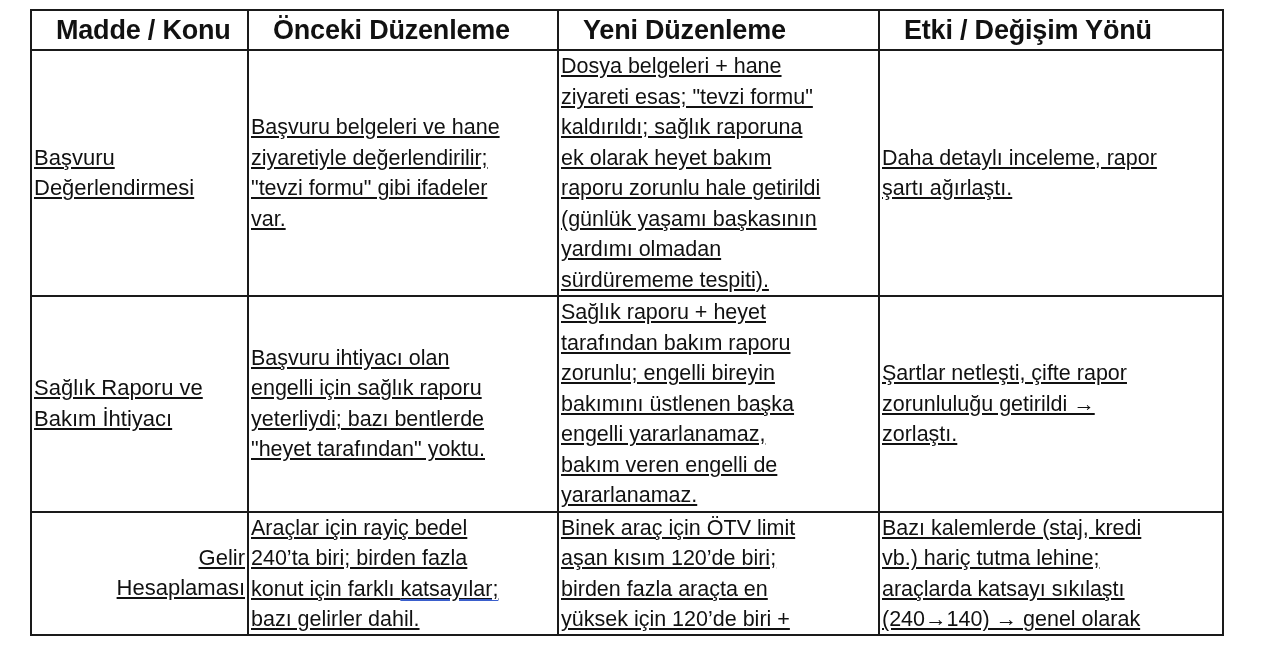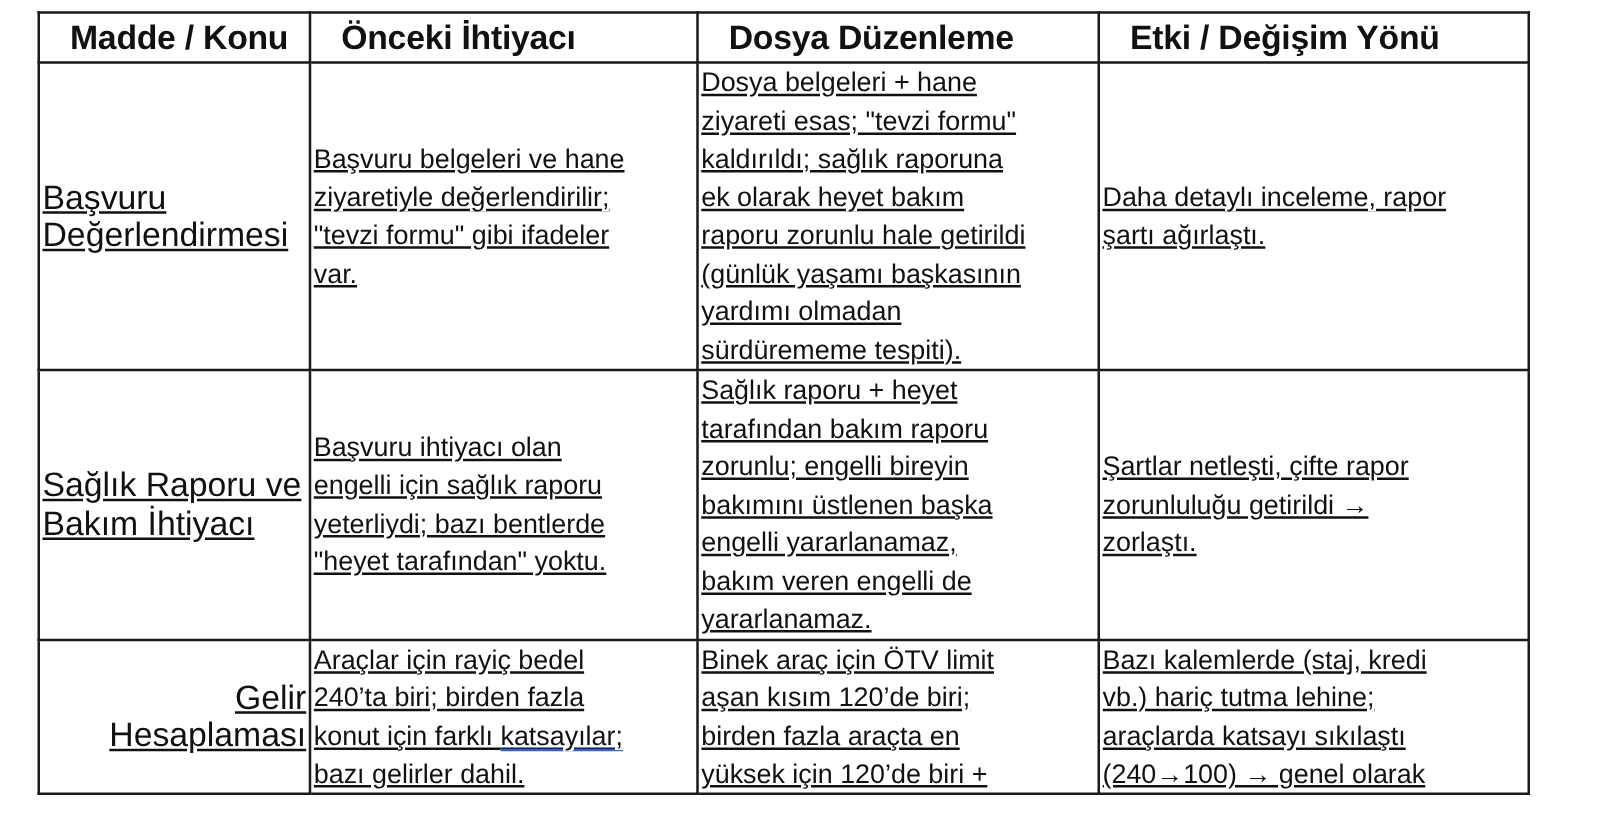--- a/index.html
+++ b/index.html
@@ -46,21 +46,21 @@
       white-space: nowrap;
       letter-spacing: -0.2px;
       padding-left: 24px;
     }
     table.doc-table td {
       font-size: 21.5px;
       line-height: 30.5px;
       text-decoration: underline;
     }
     table.doc-table td.row-label {
-      font-size: 27px;
+      font-size: 22px;
     }
     tr.row-1 td { height: 243px; }
     tr.row-2 td { height: 213px; margin-left: 27px; }
     tr.row-3 td { height: 121px; vertical-align: top; }
     tr.row-3 td.row-label { vertical-align: middle; text-align: right; }
     .cell-text {
       display: block;
       white-space: pre-line;
     }
     .spell-underline {
@@ -82,22 +82,22 @@
   <table class="doc-table">
     <colgroup>
       <col class="c1">
         <col class="c2">
         <col class="c3">
         <col class="c4">
     </colgroup>
     <thead>
       <tr>
         <th>Madde / Konu</th>
-        <th>Önceki İhtiyacı</th>
-        <th>Dosya Düzenleme</th>
+        <th>Önceki Düzenleme</th>
+        <th>Yeni Düzenleme</th>
         <th>Etki / Değişim Yönü</th>
       </tr>
     </thead>
     <tbody>
       <tr class="row-1">
         <td class="row-label">
           <span class="cell-text">Başvuru
 Değerlendirmesi</span>
         </td>
         <td>
@@ -161,18 +161,18 @@
         <td>
           <span class="cell-text trunc">Binek araç için ÖTV limit
 aşan kısım 120’de biri;
 birden fazla araçta en
 yüksek için 120’de biri +</span>
         </td>
         <td>
           <span class="cell-text trunc">Bazı kalemlerde (staj, kredi
 vb.) hariç tutma lehine;
 araçlarda katsayı sıkılaştı
-(240→100) → genel olarak</span>
+(240→140) → genel olarak</span>
         </td>
       </tr>
     </tbody>
   </table>
 </div>
 
 </body></html>

